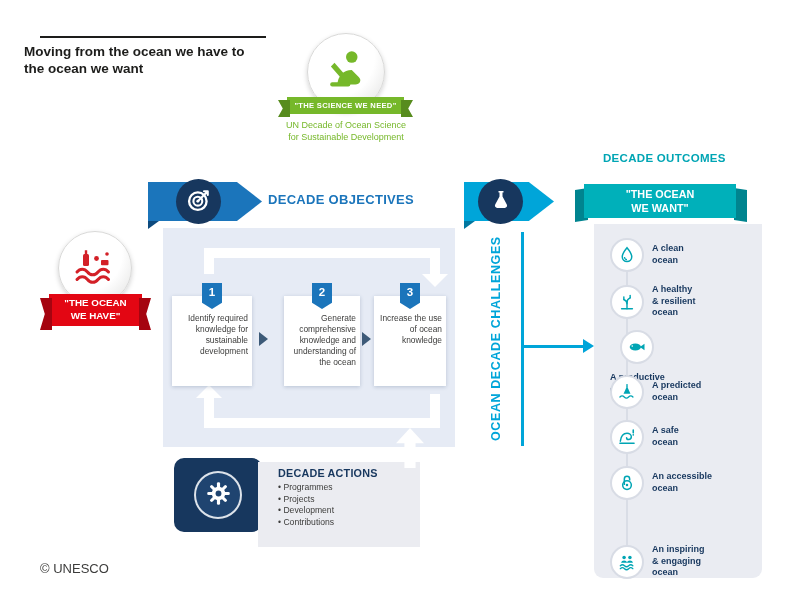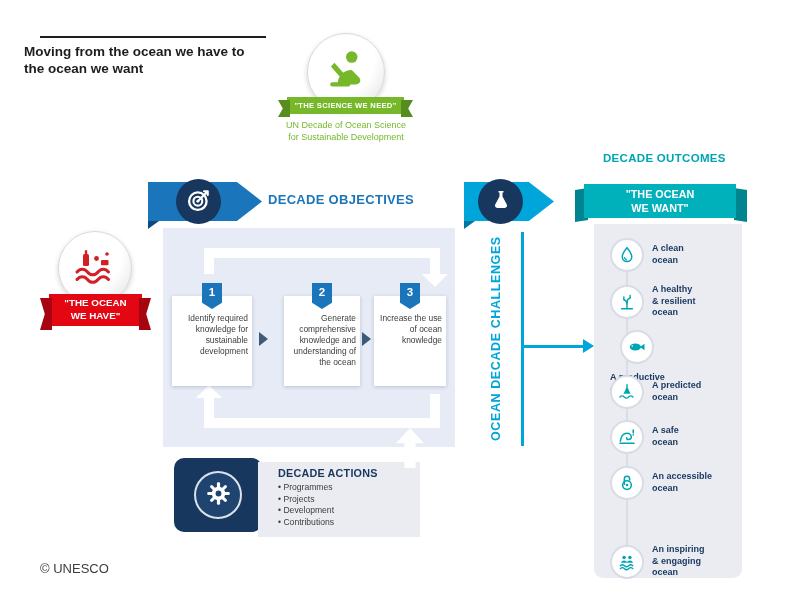--- a/index.html
+++ b/index.html
@@ -66,21 +66,21 @@
                text-align:right; line-height:1.32; }
   .chev { width:0; height:0; border-left:9px solid #3d5a78; border-top:7px solid transparent;
           border-bottom:7px solid transparent; position:absolute; }
 
   
   .act-banner { left:174px; top:458px; width:88px; height:74px; background:#17375e; border-radius:10px;
                 display:flex; align-items:center; justify-content:center; }
   .act-circle { width:48px; height:48px; border-radius:50%; background:#1f4470;
                 border:2px solid rgba(255,255,255,.85);
                 display:flex; align-items:center; justify-content:center; }
-  .act-panel  { left:258px; top:462px; width:162px; height:75px; background:#ebecf1; padding:5px 8px 0 20px; }
+  .act-panel  { left:258px; top:462px; width:162px; height:85px; background:#ebecf1; padding:5px 8px 0 20px; }
   .act-title  { color:#17375e; font-weight:bold; font-size:10.8px; letter-spacing:.2px; }
   .act-list   { margin:3px 0 0 0; padding:0; list-style:none; font-size:8.6px; color:#3c3c3b; line-height:11.5px; }
   .act-list li::before { content:"\2022  "; }
   .big-up-arrow { left:396px; top:428px; width:28px; height:40px; background:#fff;
                   clip-path:polygon(50% 0,100% 38%,70% 38%,70% 100%,30% 100%,30% 38%,0 38%);
                   filter:drop-shadow(0 1px 1px rgba(100,110,140,.45)); z-index:3; }
 
   
   .chal-banner { left:464px; top:182px; width:90px; height:39px; background:#00a5d9;
                  clip-path:polygon(0 0,72% 0,100% 50%,72% 100%,0 100%); }
@@ -97,21 +97,21 @@
                  border-top:7.5px solid transparent; border-bottom:7.5px solid transparent; }
 
   
   .out-title  { left:603px; top:152px; color:#00a5b4; font-weight:bold; font-size:11.5px; letter-spacing:.3px; }
   .out-cap    { position:absolute; width:13px; height:32px; background:#00848f; top:189px; }
   .out-cap.l  { left:575px; transform:skewY(-8deg); }
   .out-cap.r  { left:734px; transform:skewY(8deg); }
   .out-banner { left:584px; top:184px; width:152px; height:34px; background:#00b0ba; color:#fff;
                 font-weight:bold; font-size:10.8px; line-height:1.3; text-align:center;
                 display:flex; flex-direction:column; justify-content:center; z-index:2; }
-  .out-panel  { left:594px; top:224px; width:148px; height:354px; background:#eaecf2;
+  .out-panel  { left:594px; top:224px; width:168px; height:354px; background:#eaecf2;
                 border-radius:0 0 9px 9px; }
   .out-line   { position:absolute; left:32px; top:30px; width:2px; height:292px; background:#d9dde6; }
   .out-item   { position:absolute; left:16px; display:flex; align-items:center; gap:8px; }
   .out-item:nth-of-type(2) { top:14px; }
   .out-item:nth-of-type(3) { top:60px; }
   .out-item:nth-of-type(4) { top:106px;flex-direction:column; }
   .out-item:nth-of-type(5) { top:151px; }
   .out-item:nth-of-type(6) { top:196px; }
   .out-item:nth-of-type(7) { top:242px; }
   .out-item:nth-of-type(8) { top:292px;margin-top:28px; }

